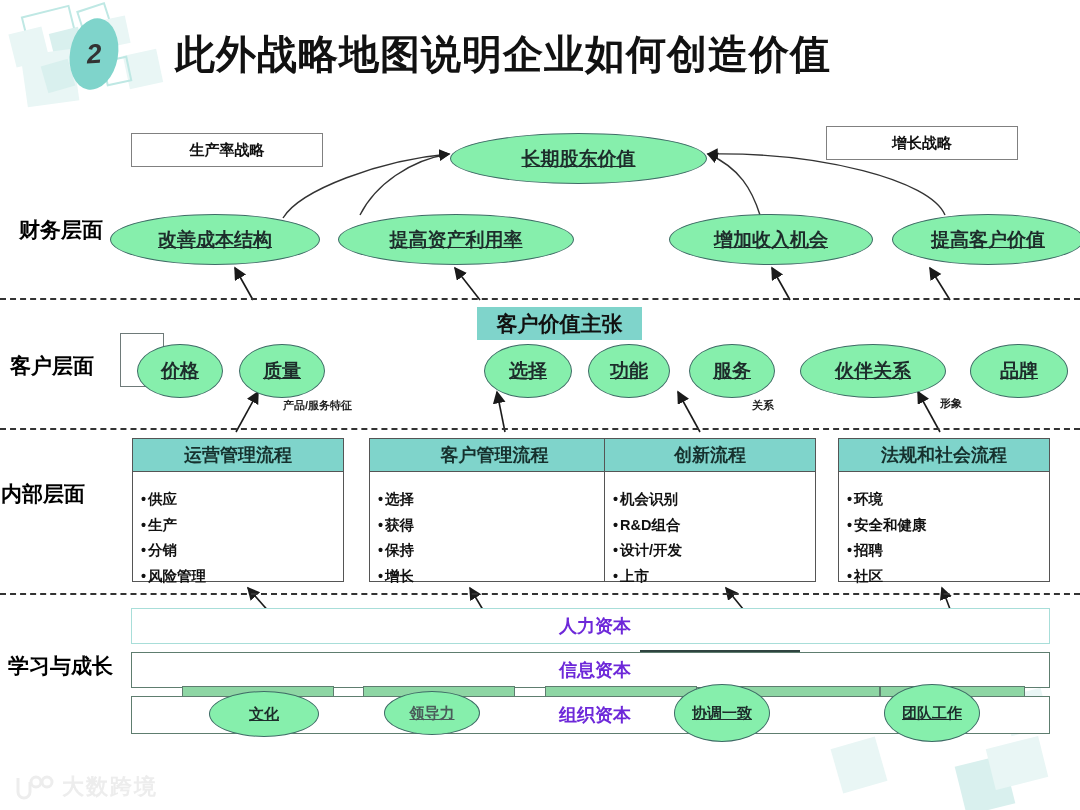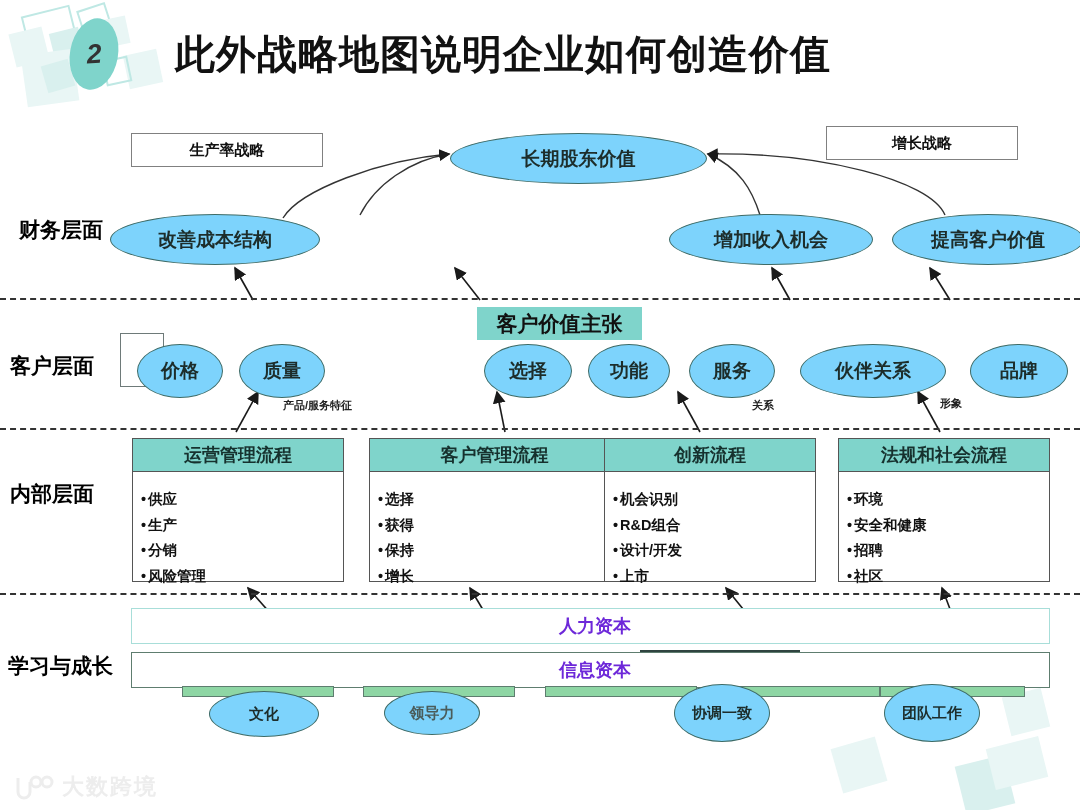--- a/index.html
+++ b/index.html
@@ -98,31 +98,32 @@
     align-items: center;
     justify-content: center;
     font-size: 15px;
     font-weight: bold;
     color: #111111;
   }
 
   
   .node {
     position: absolute;
-    background: #7dd3fc;
+    background: #86efac;
     border: 1.6px solid #3f6b66;
     border-radius: 50%;
     display: flex;
     align-items: center;
     justify-content: center;
     text-align: left;
     font-weight: bold;
     color: #1d2d2b;
     box-sizing: border-box;
     line-height: 1.12;
+    text-decoration: underline;
   }
   .node.fin { font-size: 19px; }
   .node.cust { font-size: 19px; }
   .node.lg { font-size: 15px; }
   .node.lg-soft { font-weight: bold; color: #4a5c5a; }
 
   
   .cvp {
     position: absolute;
     background: #7fd4cb;
@@ -301,20 +302,21 @@
     </g>
   </svg>
 
   <div class="layer-label" style="left:19px;top:216px;">财务层面</div>
 
   <div class="strat-box" style="left:131px;top:133px;width:190px;height:32px;">生产率战略</div>
   <div class="strat-box" style="left:826px;top:126px;width:190px;height:32px;">增长战略</div>
 
   <div class="node fin" style="left:450px;top:133px;width:257px;height:51px;">长期股东价值</div>
   <div class="node fin" style="left:110px;top:214px;width:210px;height:51px;">改善成本结构</div>
+  <div class="node fin" style="left:338px;top:214px;width:236px;height:51px;">提高资产利用率</div>
   <div class="node fin" style="left:669px;top:214px;width:204px;height:51px;">增加收入机会</div>
   <div class="node fin" style="left:892px;top:214px;width:192px;height:51px;">提高客户价值</div>
 
   <div class="sep" style="top:298px;"></div>
 
   <div class="layer-label" style="left:10px;top:352px;">客户层面</div>
 
   <div class="cvp" style="left:477px;top:307px;width:165px;height:33px;">客户价值主张</div>
 
   <div class="empty-rect" style="left:120px;top:333px;width:42px;height:52px;"></div>
@@ -326,21 +328,21 @@
   <div class="node cust" style="left:689px;top:344px;width:86px;height:54px;">服务</div>
   <div class="node cust" style="left:800px;top:344px;width:146px;height:54px;">伙伴关系</div>
   <div class="node cust" style="left:970px;top:344px;width:98px;height:54px;">品牌</div>
 
   <div class="mini-label" style="left:283px;top:398px;">产品/服务特征</div>
   <div class="mini-label" style="left:752px;top:398px;">关系</div>
   <div class="mini-label" style="left:940px;top:396px;">形象</div>
 
   <div class="sep" style="top:428px;"></div>
 
-  <div class="layer-label" style="left:10px;top:480px;">内部层面</div>
+  <div class="layer-label" style="left:1px;top:480px;">内部层面</div>
 
   <div class="proc" style="left:132px;top:438px;width:212px;height:144px;">
     <div class="proc-head">运营管理流程</div>
     <div class="proc-body">
       <div class="proc-item">供应</div>
       <div class="proc-item">生产</div>
       <div class="proc-item">分销</div>
       <div class="proc-item">风险管理</div>
     </div>
   </div>
@@ -388,20 +390,23 @@
   <div class="cap-bar info" style="left:131px;top:652px;width:919px;height:36px;">
     <span class="cap-text" style="margin-left:427px;">信息资本</span>
   </div>
 
   <div class="green-seg" style="left:182px;top:686px;width:152px;"></div>
   <div class="green-seg" style="left:363px;top:686px;width:152px;"></div>
   <div class="green-seg" style="left:545px;top:686px;width:152px;"></div>
   <div class="green-seg" style="left:728px;top:686px;width:152px;"></div>
   <div class="green-seg" style="left:880px;top:686px;width:145px;"></div>
 
+  <div class="cap-bar org" style="left:131px;top:696px;width:919px;height:38px;">
+    <span class="cap-text" style="margin-left:427px;">组织资本</span>
+  </div>
 
   <div class="node lg" style="left:209px;top:691px;width:110px;height:46px;">文化</div>
   <div class="node lg lg-soft" style="left:384px;top:691px;width:96px;height:44px;">领导力</div>
   <div class="node lg" style="left:674px;top:684px;width:96px;height:58px;">协调一致</div>
   <div class="node lg" style="left:884px;top:684px;width:96px;height:58px;">团队工作</div>
 
   <div class="watermark">
     <svg width="40" height="26" viewBox="0 0 40 26">
       <path d="M4,4 L4,18 A6,6 0 0 0 16,18 L16,8" fill="none" stroke="#ededed" stroke-width="3"></path>
       <circle cx="22" cy="8" r="5" fill="none" stroke="#ededed" stroke-width="3"></circle>

